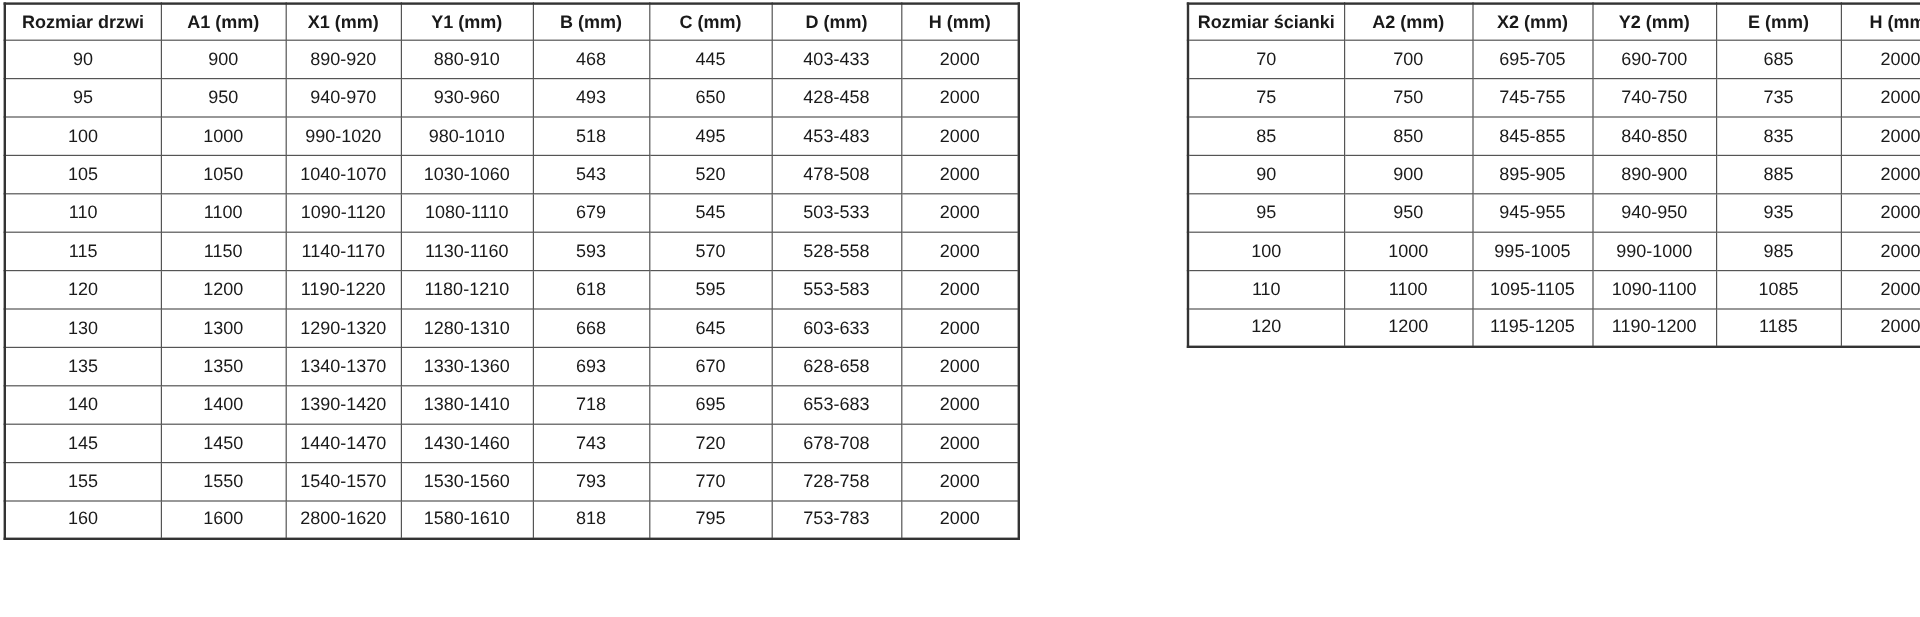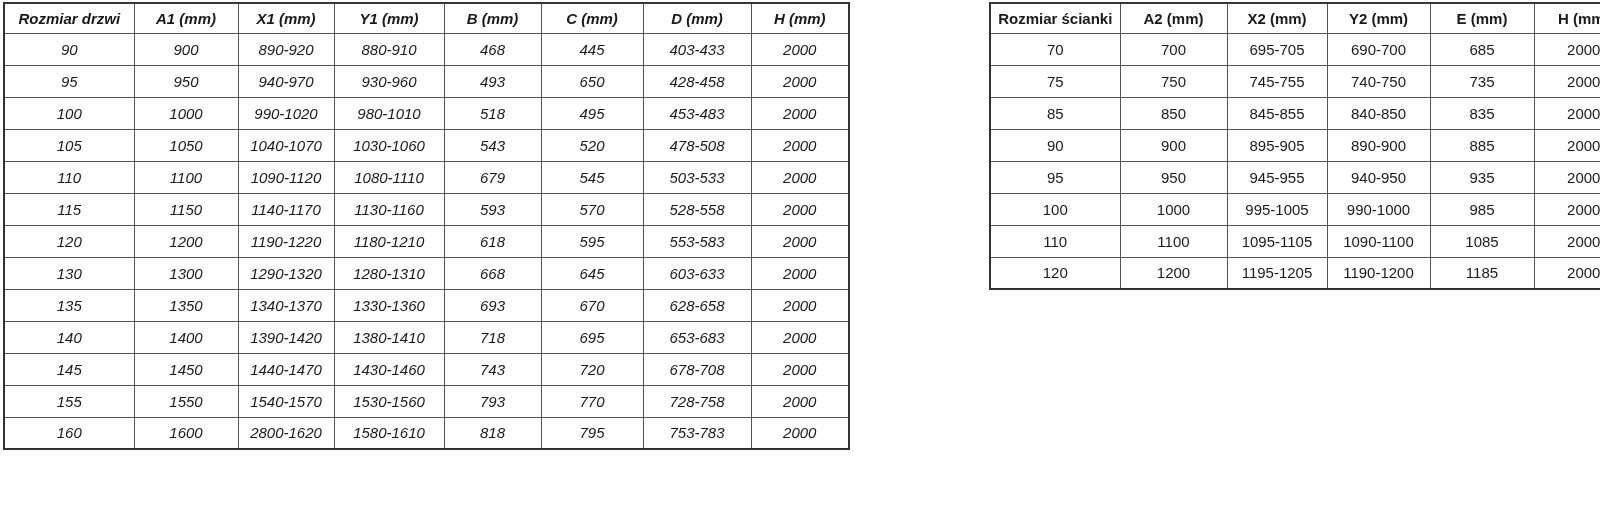--- a/index.html
+++ b/index.html
@@ -20,21 +20,21 @@
   }
   table.spec-table {
     position: absolute;
     border-collapse: collapse;
     table-layout: fixed;
     background: #ffffff;
     border: 2px solid #333333;
     color: #1a1a1a;
     font-size: 15px;
   }
-  #table-doors { left: 3px; top: 2px; width: 845px; font-style: italic; }
+  #table-doors { left: 3px; top: 2px; width: 845px; }
   #table-walls { left: 953px; top: 2px; width: 644px; margin-left: 36px; }
   table.spec-table th,
   table.spec-table td {
     border: 1px solid #555555;
     text-align: center;
     vertical-align: middle;
     padding: 0 2px;
     white-space: nowrap;
     overflow: hidden;
   }

